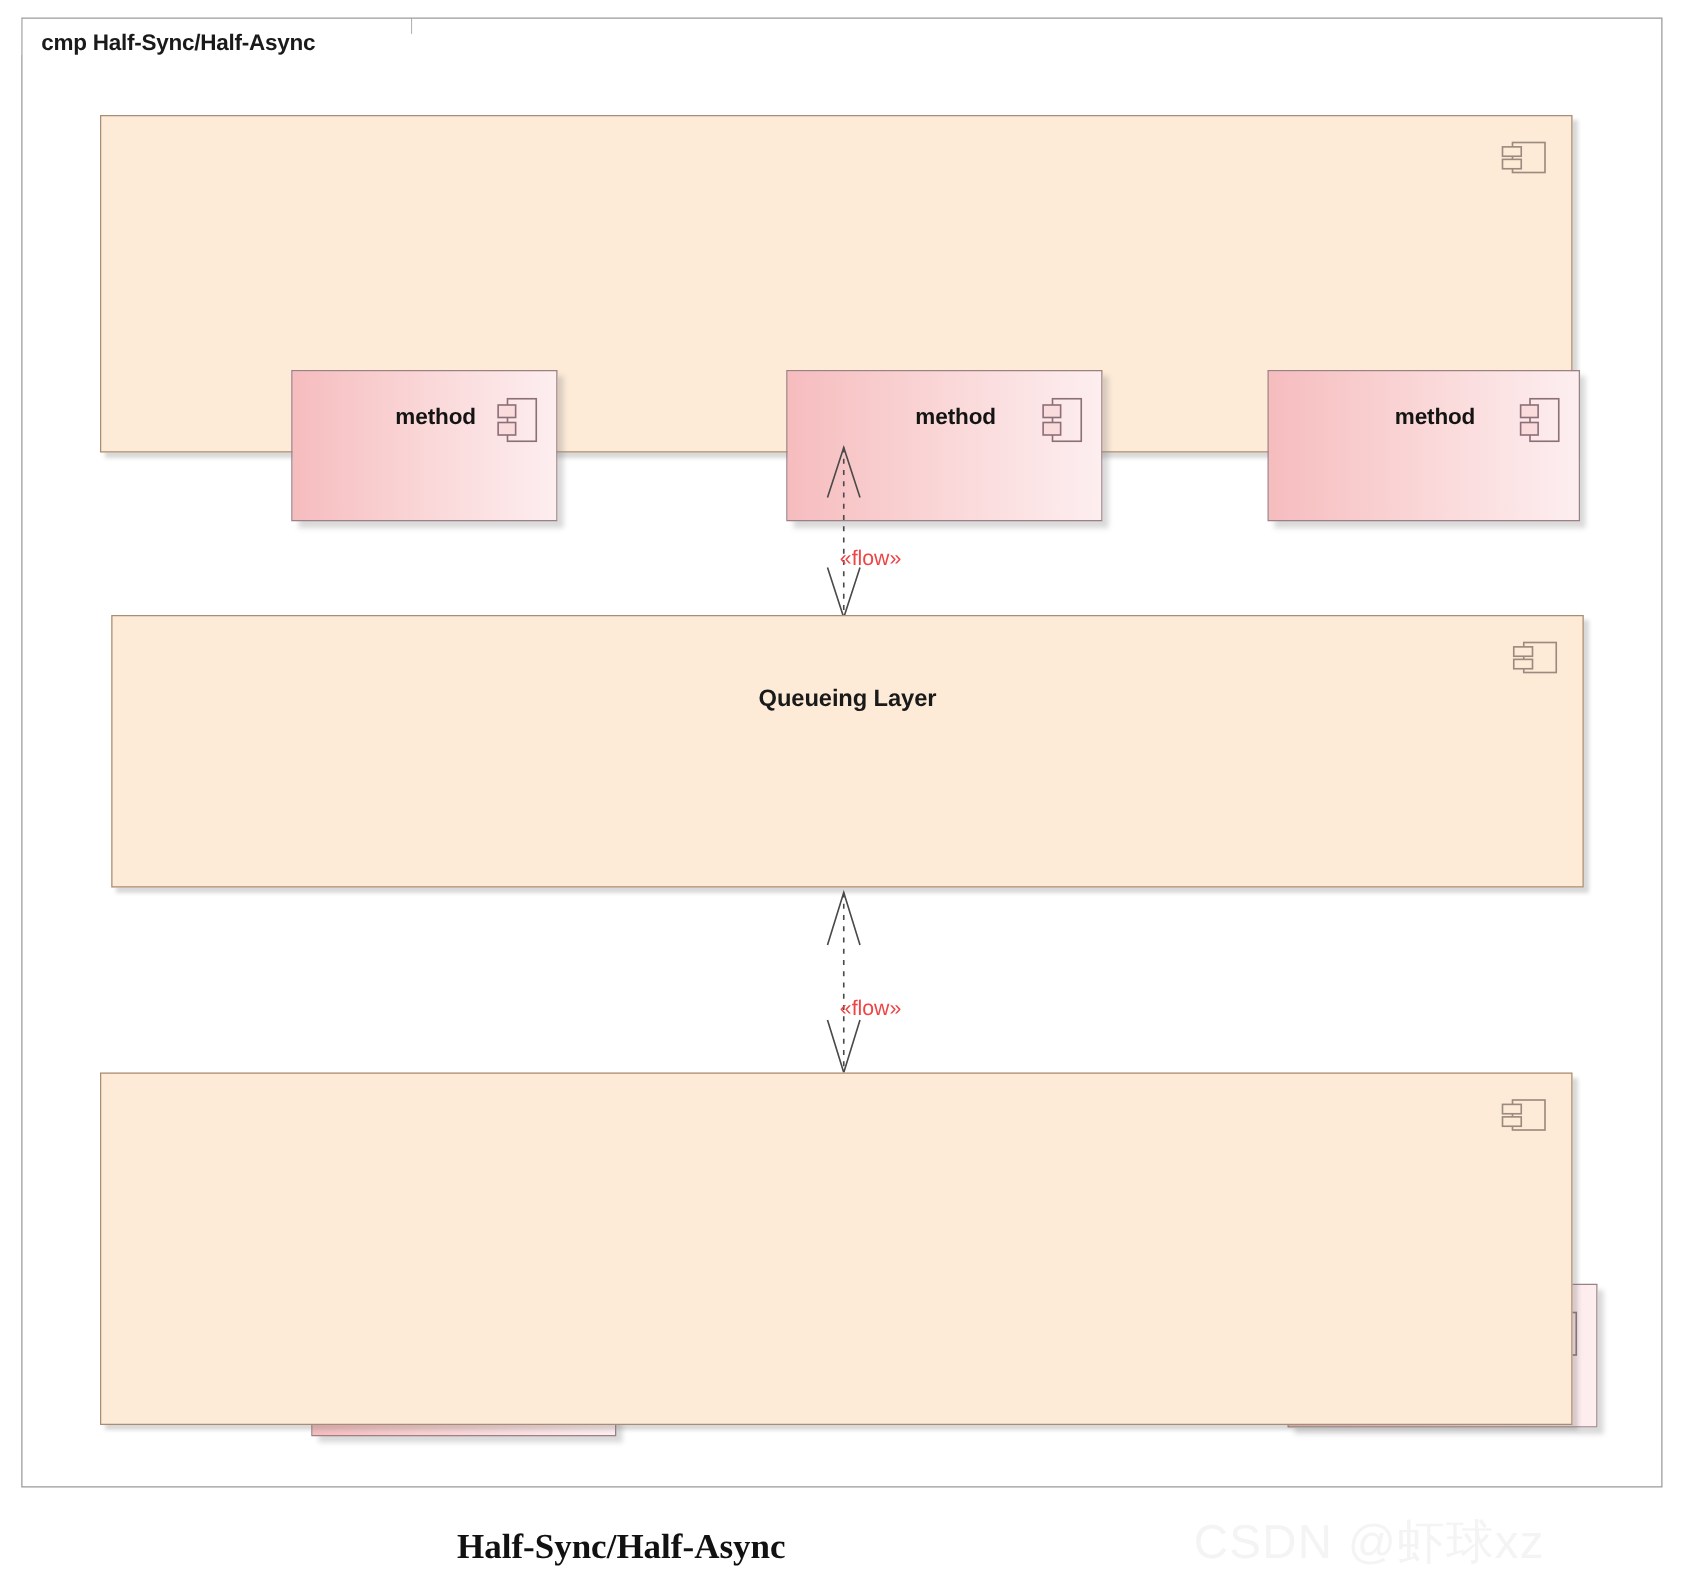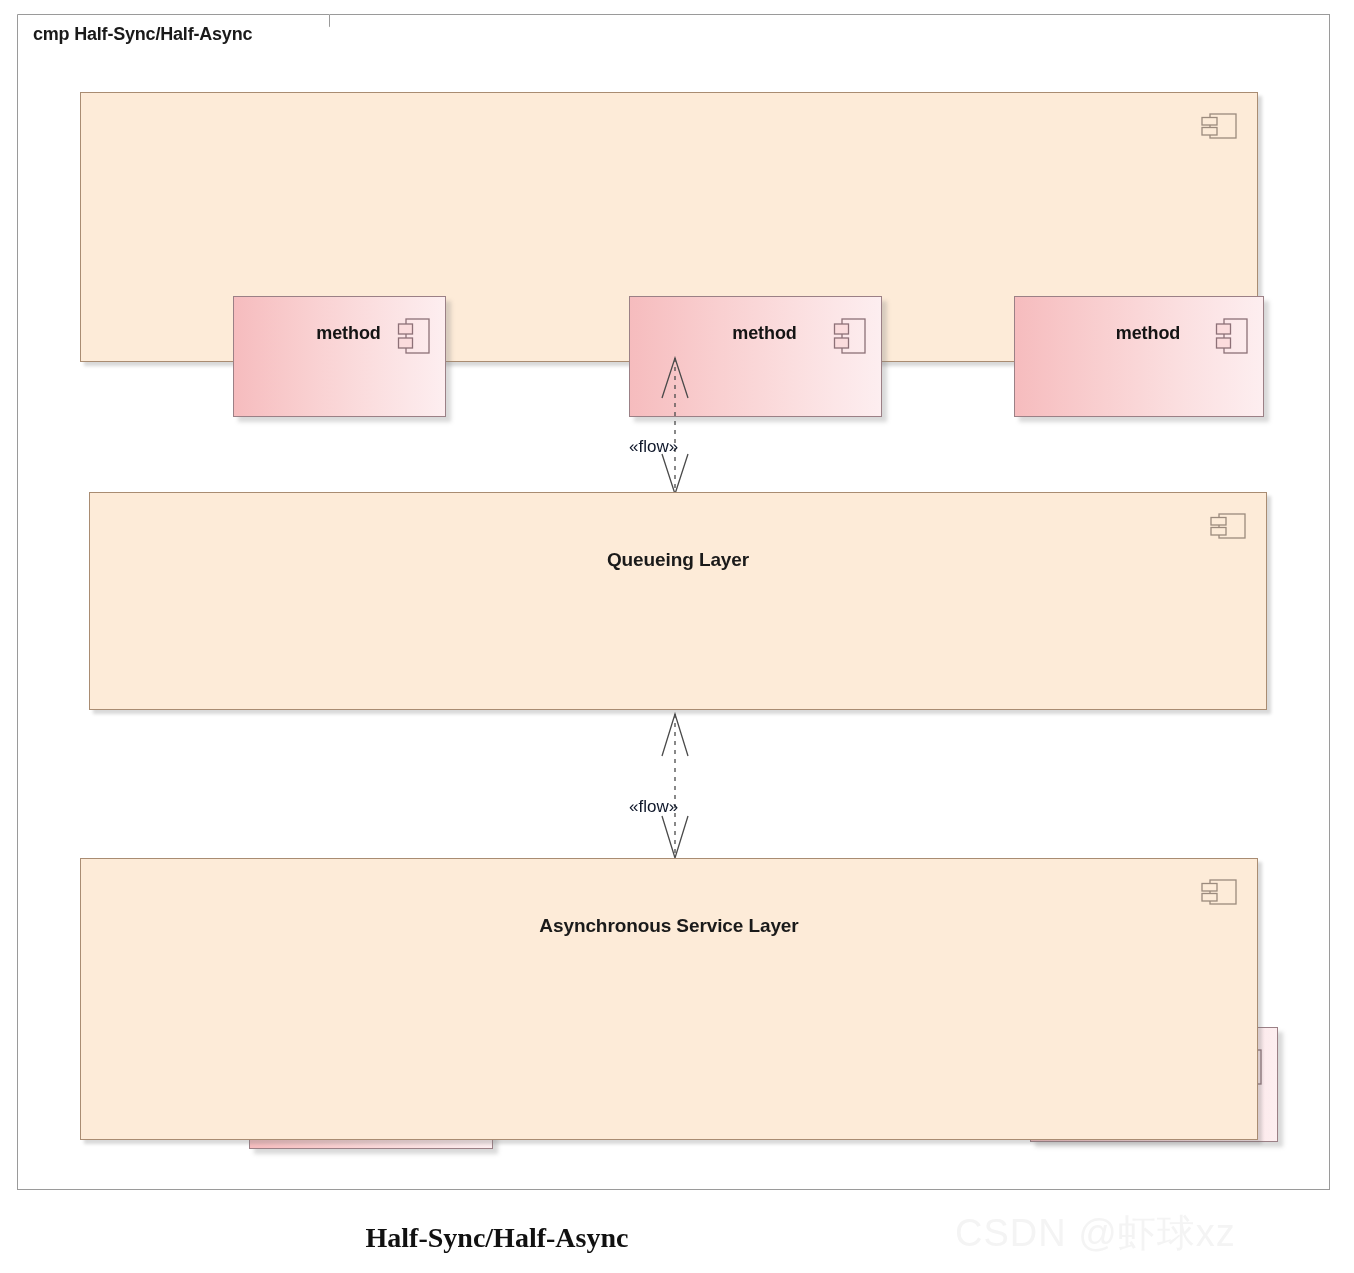--- a/index.html
+++ b/index.html
@@ -132,23 +132,23 @@
     left: 629px;
     width: 92px;
   }
   #connector-1 { top: 356px; height: 140px; }
   #connector-2 { top: 712px; height: 148px; }
   .connector svg { display: block; width: 100%; height: 100%; }
   .connector-label {
     position: absolute;
     left: 0;
     width: 100%;
-    text-align: left;
+    text-align: right;
     font-size: 17px;
-    color: #0f172a;
+    color: #ef4444;
   }
   #connector-1 .connector-label { top: 81px; }
   #connector-2 .connector-label { top: 85px; }
 
   
   #diagram-caption {
     position: absolute;
     left: 0;
     top: 1222px;
     width: 1354px;
@@ -256,21 +256,20 @@
 <div class="connector" id="connector-2">
   <svg viewBox="0 0 92 148" preserveAspectRatio="none">
     <line x1="46" y1="2" x2="46" y2="146" stroke="#4a4a4a" stroke-width="1.3" stroke-dasharray="4,5"></line>
     <path d="M33,44 L46,2 L59,44" fill="none" stroke="#4a4a4a" stroke-width="1.3"></path>
     <path d="M33,104 L46,146 L59,104" fill="none" stroke="#4a4a4a" stroke-width="1.3"></path>
   </svg>
   <div class="connector-label">«flow»</div>
 </div>
 
 <div class="layer" id="layer-async">
-  <div class="layer-title">Asynchronous Service Layer</div>
   <svg class="layer-icon" viewBox="0 0 40 34">
     <rect x="11" y="5" width="26" height="24" fill="none" stroke="#9b8a7d" stroke-width="1.3"></rect>
     <rect x="3" y="8.5" width="15" height="7.5" fill="#fdebd8" stroke="#9b8a7d" stroke-width="1.3"></rect>
     <rect x="3" y="18.5" width="15" height="7.5" fill="#fdebd8" stroke="#9b8a7d" stroke-width="1.3"></rect>
   </svg>
 
 </div>
 
 <div id="diagram-caption">Half-Sync/Half-Async</div>
 <div id="watermark">CSDN @虾球xz</div>

